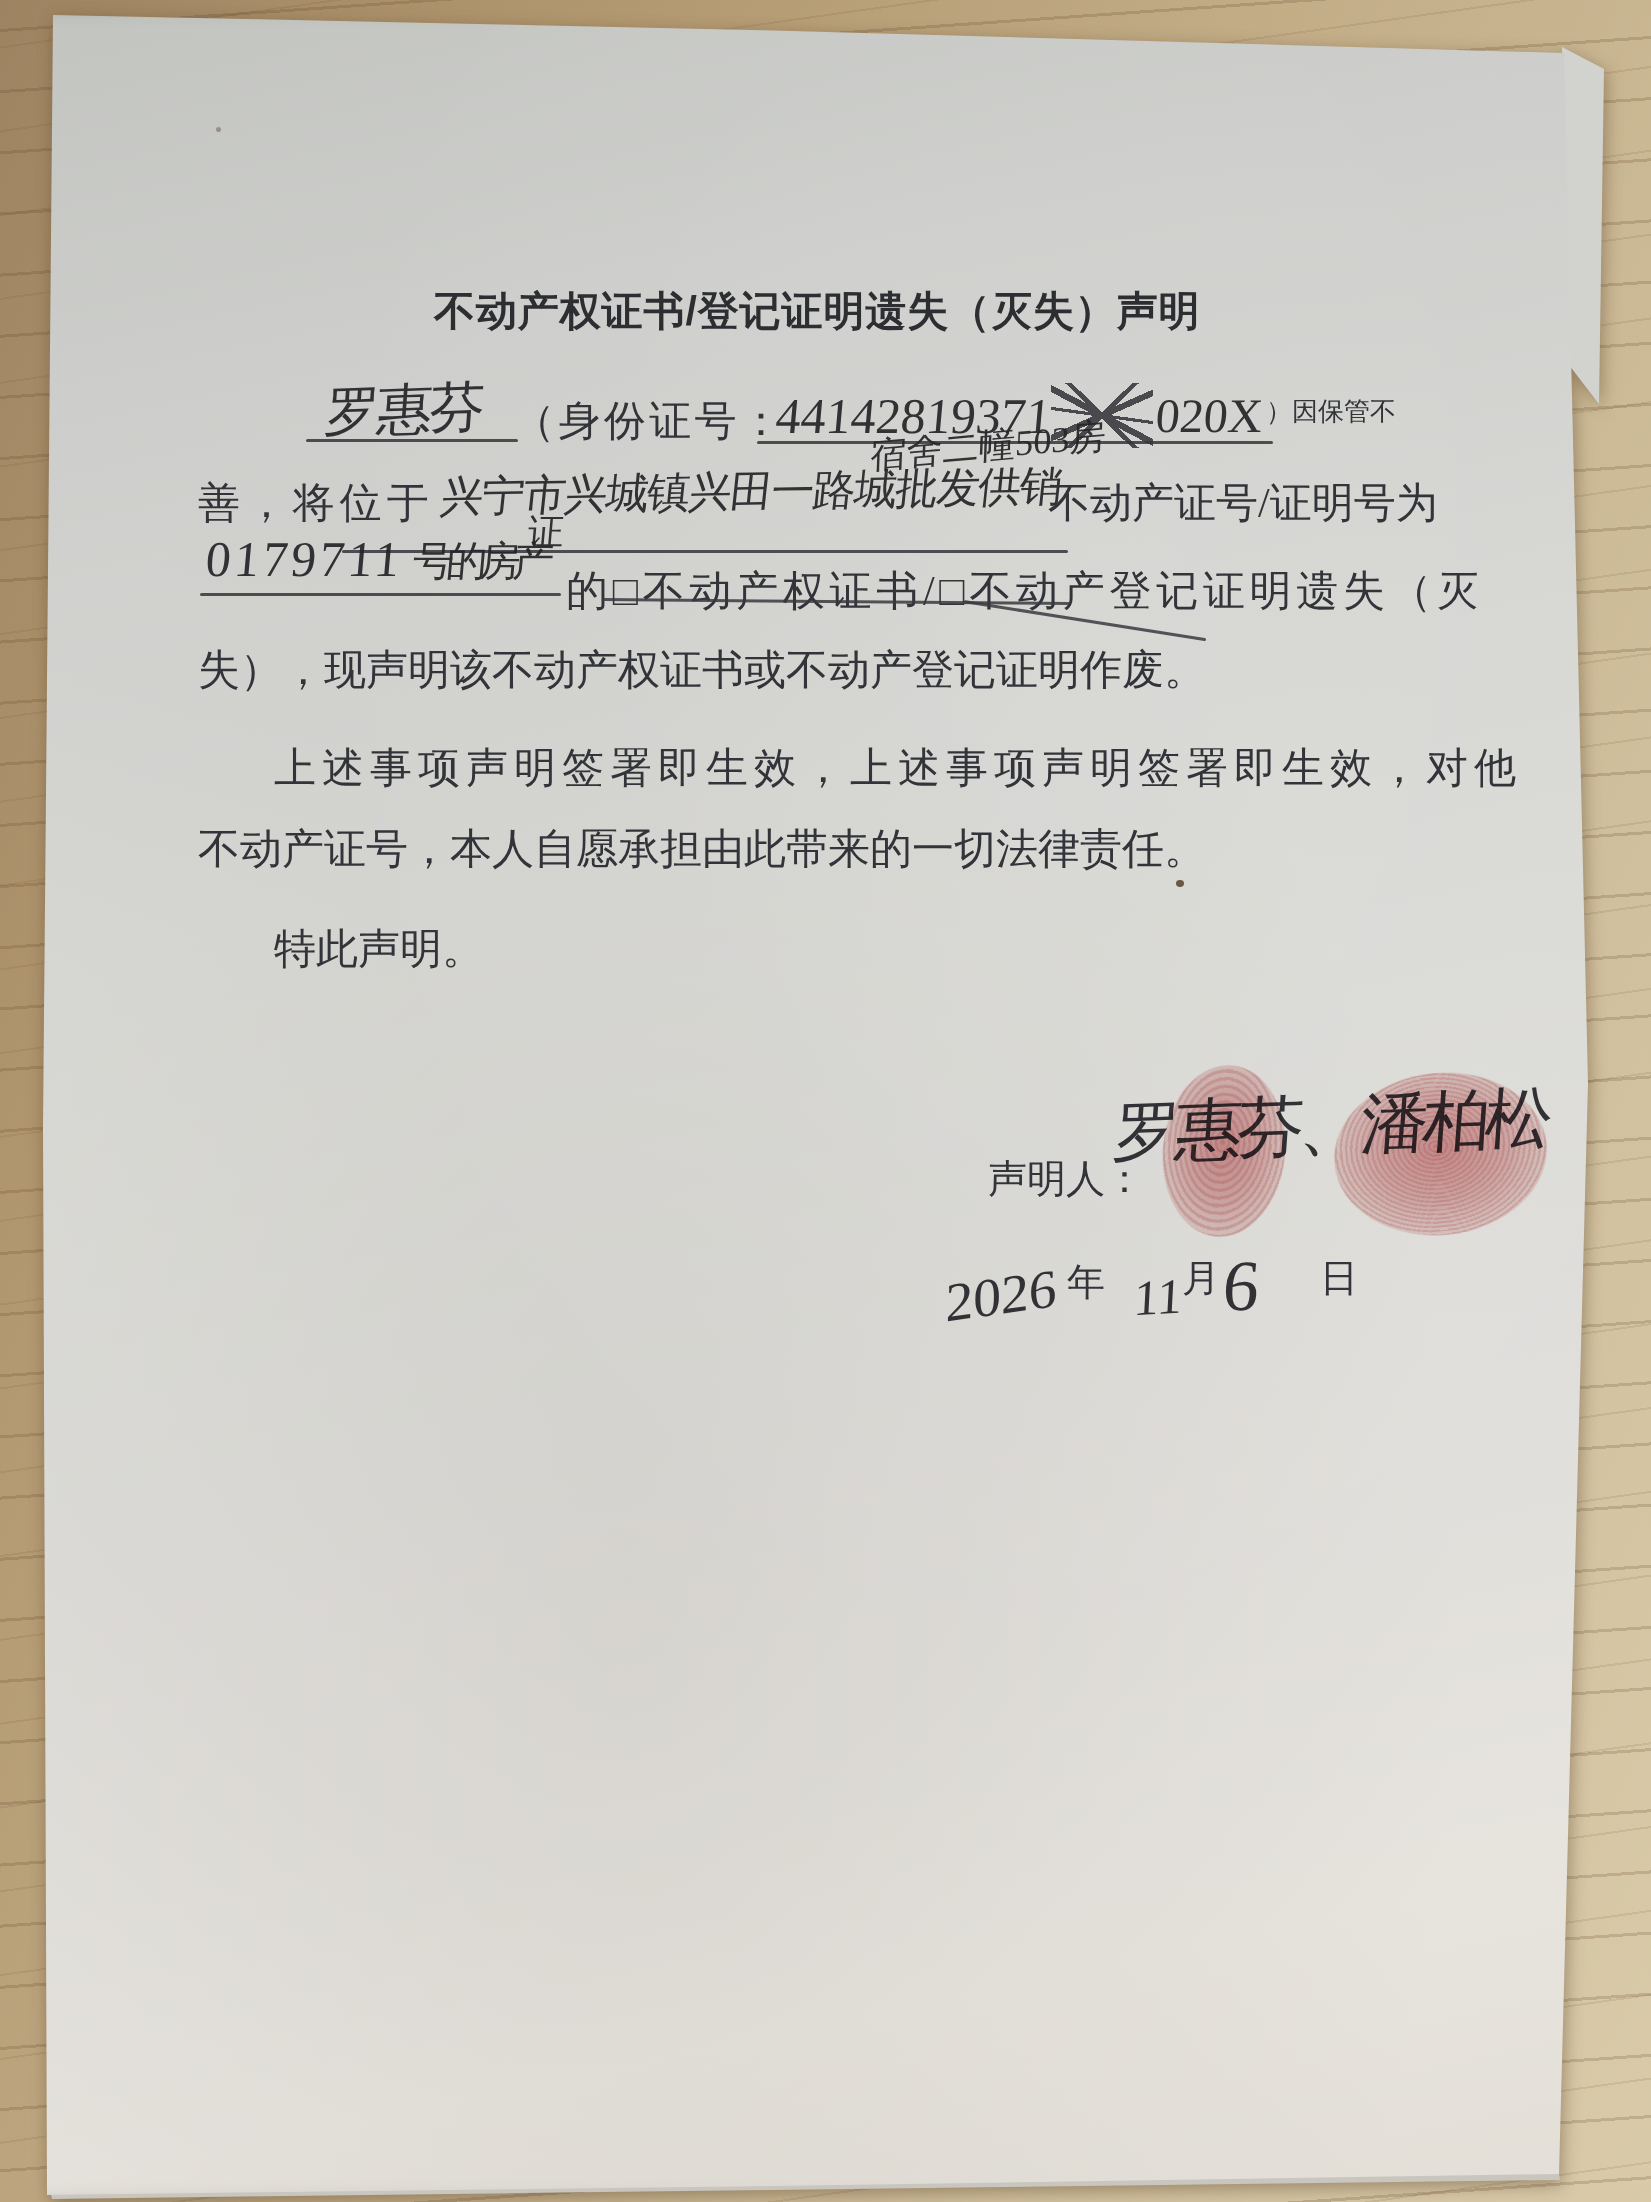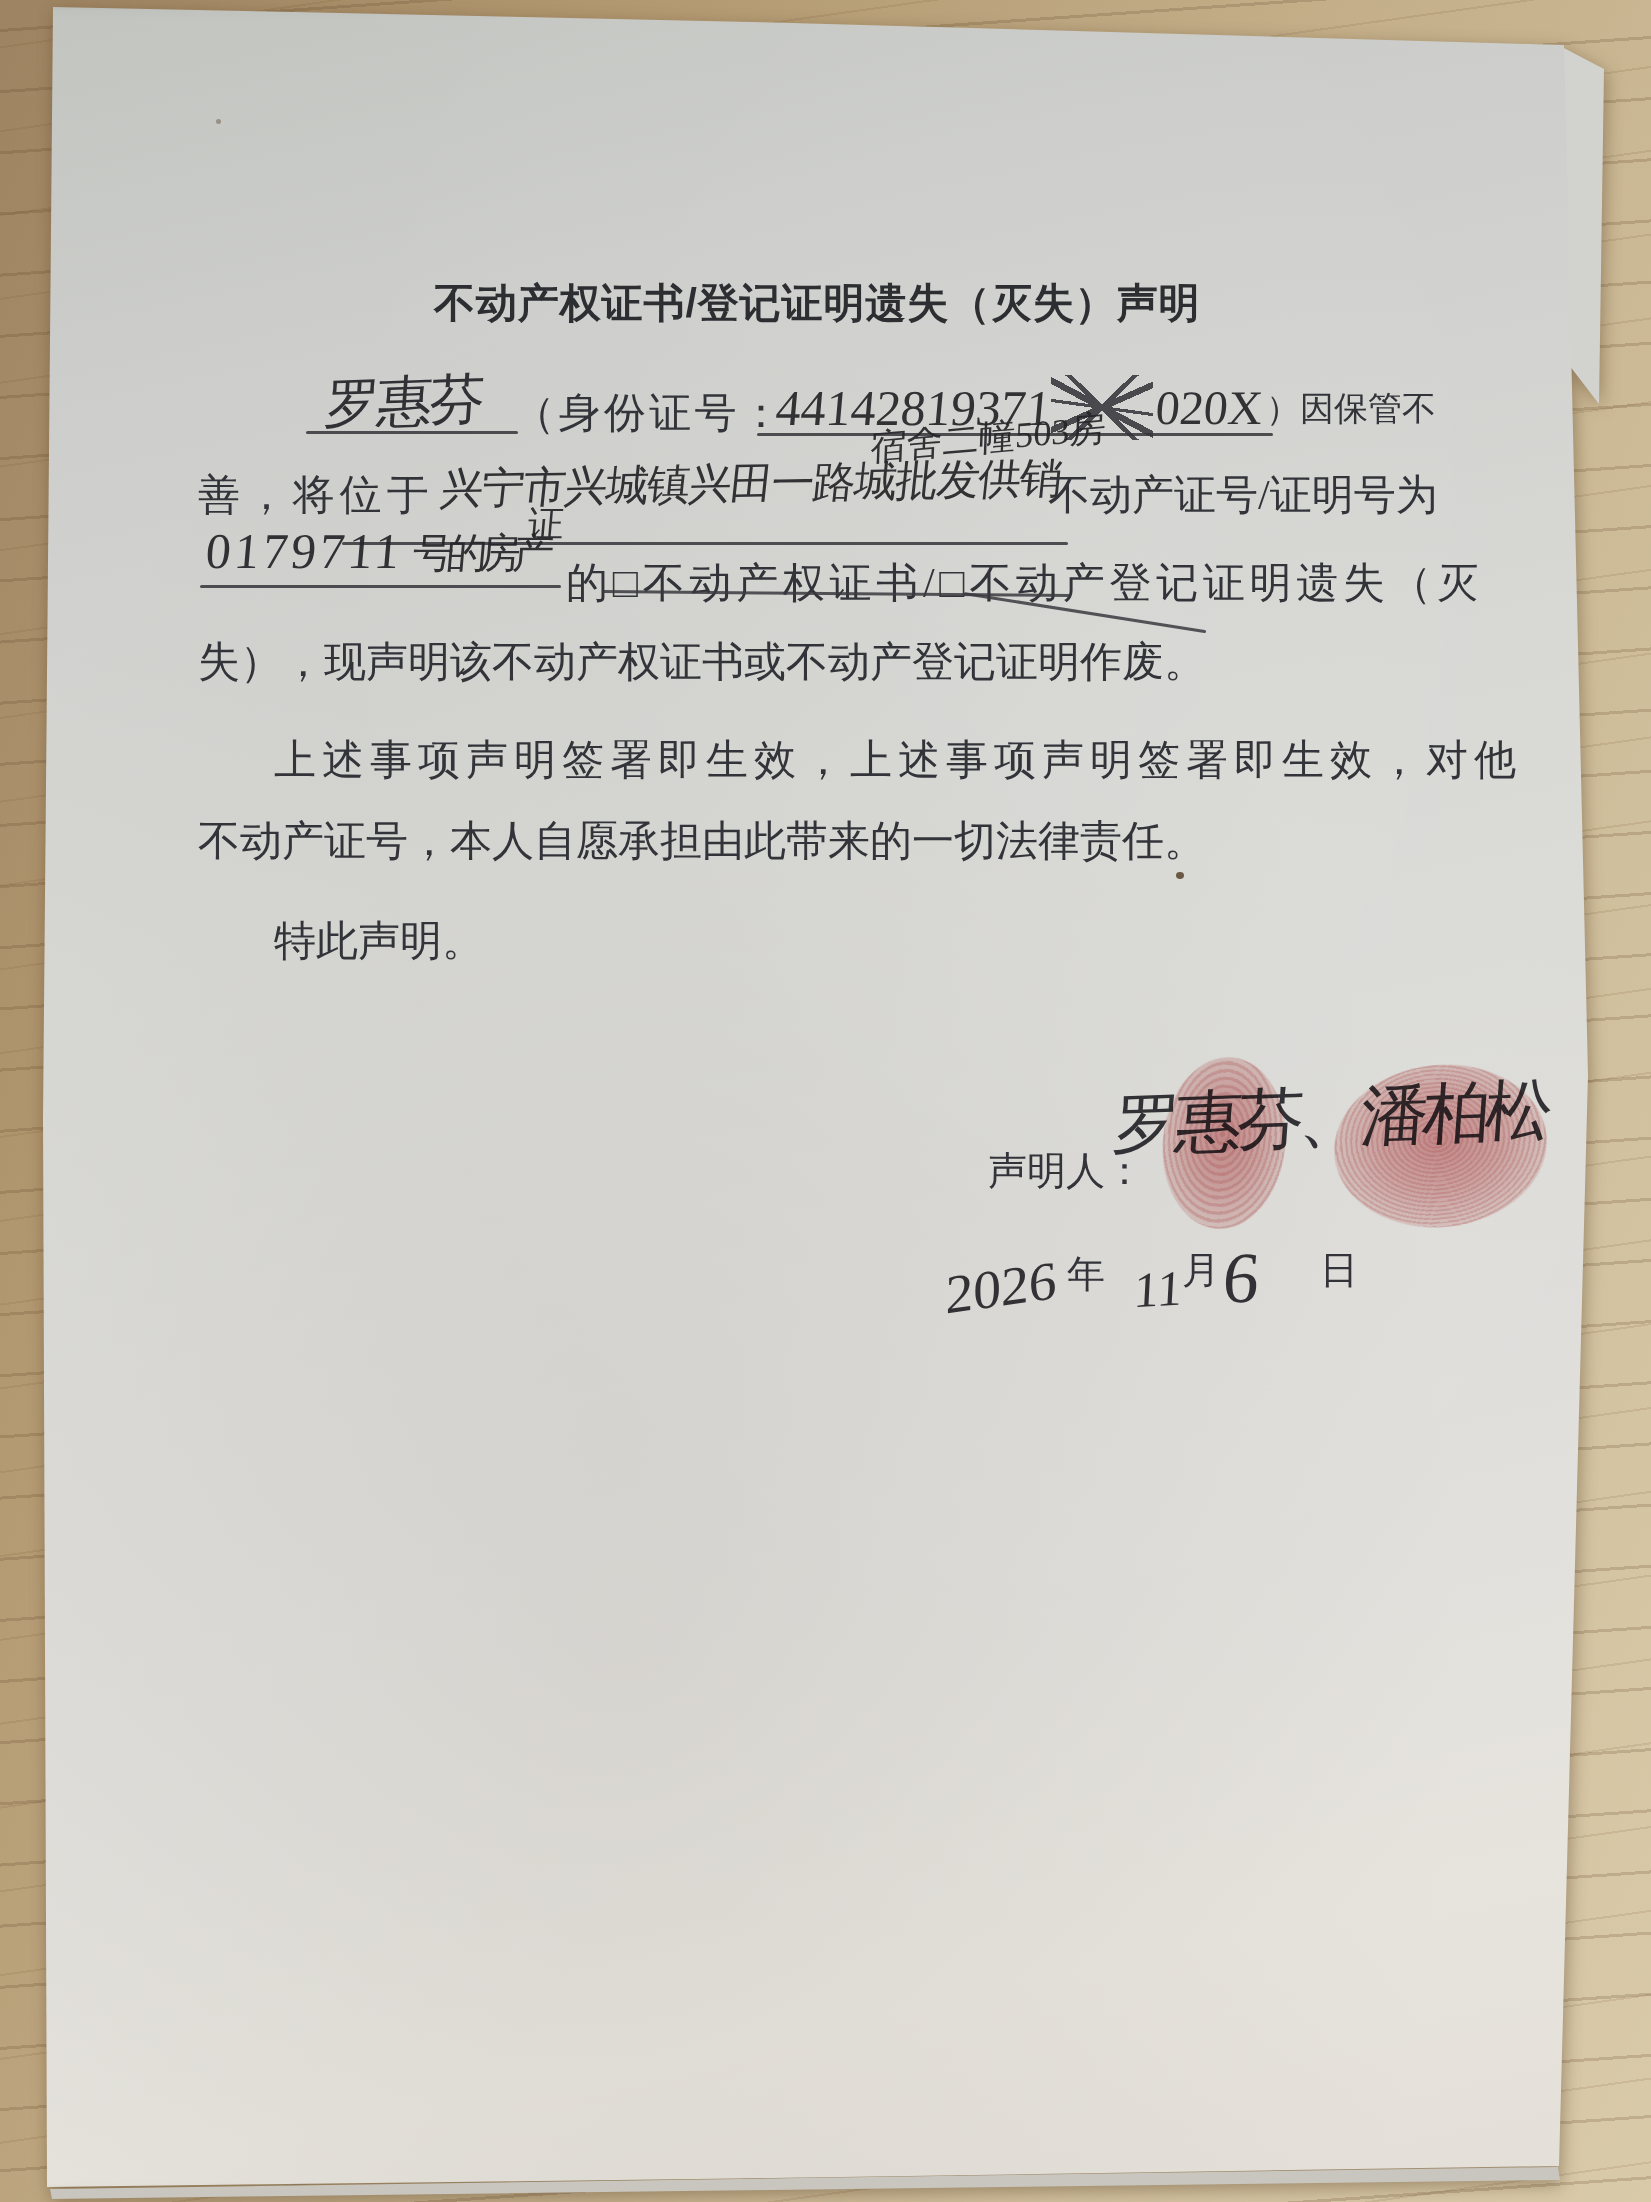--- a/index.html
+++ b/index.html
@@ -28,20 +28,21 @@
     position:absolute;inset:0;background:#c9c6bf;
     clip-path:polygon(50px 2189px,1558px 2167px,1560px 2180px,52px 2199px);
   }
   .paper{
     position:absolute;inset:0;
     clip-path:polygon(53px 6.9px,774px 22.4px,1564px 45px,1588px 1075px,1559px 2166px,774px 2178px,47px 2187px,43px 1118px);
     background:
       radial-gradient(ellipse at 38% 74%, rgba(120,112,100,.10), rgba(120,112,100,0) 58%),
       radial-gradient(ellipse at 64% 30%, rgba(255,255,255,.07), rgba(255,255,255,0) 55%),
       linear-gradient(168deg,#c2c4c0 0%, #cdcecb 16%, #d7d8d4 38%, #deddda 62%, #e7e4de 86%, #e3dfd7 100%);
+    margin-top: 8px;
   }
   .paper::after{ 
     content:"";position:absolute;inset:0;
     box-shadow:inset -8.6px -5.2px 15.5px rgba(95,75,55,.18), inset 5.2px 6.9px 13.8px rgba(110,110,110,.12);
   }
 
   
   .t{position:absolute;white-space:nowrap;color:#33343a;font-size:42px;line-height:1.15;}
   .title{font-family:"Liberation Sans", sans-serif;font-weight:700;color:#2d2e32;font-size:41px;letter-spacing:0.9px;}
   .hand{font-family:"Liberation Serif", serif;color:#26262a;transform:skewX(-5deg);opacity:.93;}
@@ -84,21 +85,21 @@
 
       <div class="t title" style="left:434px;top:280px;">不动产权证书/登记证明遗失（灭失）声明</div>
 
       <div class="t hand" style="left:325px;top:370px;font-size:55px;letter-spacing:-2.6px;transform:skewX(-6deg) rotate(-2deg);">罗惠芬</div>
       <div class="uline" style="left:306px;top:431px;width:212px;"></div>
       <div class="t ls4" style="left:513px;top:389px;">（身份证号：</div>
       <div class="t hand" style="left:776px;top:380px;font-size:50px;">44142819371</div>
       <div class="scribble" style="left:1051px;top:375px;width:102px;height:65px;"></div>
       <div class="t hand" style="left:1156px;top:380px;font-size:48px;">020X</div>
       <div class="uline" style="left:757px;top:433px;width:516px;"></div>
-      <div class="t" style="left:1266px;top:389px;font-size:34px;">）因保管不</div>
+      <div class="t" style="left:1266px;top:389px;font-size:26px;">）因保管不</div>
 
       <div class="t ls6" style="left:198px;top:471px;">善，将位于</div>
       <div class="t hand" style="left:441px;top:459px;font-size:43px;letter-spacing:-1.7px;transform:skewX(-7deg) rotate(-1deg);">兴宁市兴城镇兴田一路城批发供销</div>
       <div class="t hand" style="left:871px;top:418px;font-size:36px;transform:skewX(-7deg) rotate(-5deg);">宿舍二幢503房</div>
       <div class="uline" style="left:342px;top:542px;width:726px;"></div>
       <div class="t" style="left:1048px;top:471px;text-align:right;">不动产证号/证明号为</div>
 
       <div class="t hand" style="left:206px;top:523px;font-size:50px;letter-spacing:3.4px;">0179711</div>
       <div class="t hand" style="left:413px;top:530px;font-size:41px;letter-spacing:-7.7px;">号的房产</div>
       <div class="t hand" style="left:528px;top:504px;font-size:36px;">证</div>

